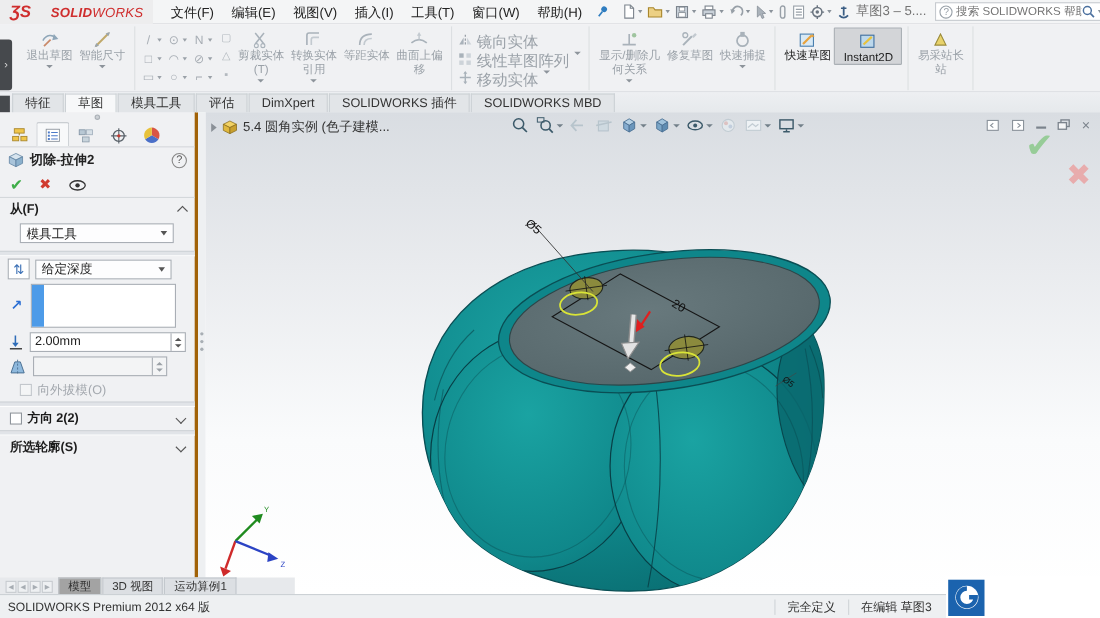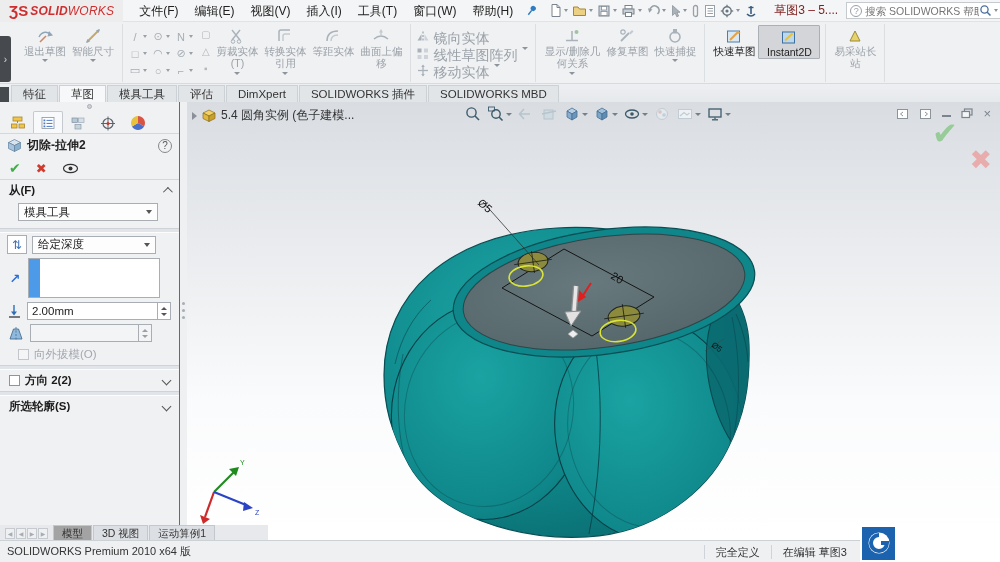--- a/index.html
+++ b/index.html
@@ -2,30 +2,30 @@
 <html><head>
 <meta charset="utf-8">
 <style>
 *{margin:0;padding:0;box-sizing:border-box}
 html,body{width:1000px;height:562px}
 body{font-family:"Liberation Sans","DejaVu Sans",sans-serif;overflow:hidden;position:relative;background:#fff;color:#222}
 svg{display:block}
 
 .titlebar{height:22px;display:flex;align-items:center;background:#f4f5f6;border-bottom:1px solid #e0e2e5;font-size:12px;white-space:nowrap}
 .logo{height:22px;display:flex;align-items:center;padding:0 9px;background:#ededee}
-.logo-z{color:#cf2e2e;font-weight:bold;font-size:15px;margin-right:2px}
+.logo-z{color:#cf2e2e;font-style:italic;font-weight:bold;font-size:15px;margin-right:18px}
 .logo-t{color:#cf2e2e;font-style:italic;font-size:12px;letter-spacing:.2px}
 .logo-t b{font-weight:bold}
 .menus{display:flex;margin-left:8px}
 .menu{padding:0 8px;line-height:22px;color:#222;cursor:default}
 .pin{margin:0 5px;display:flex;align-items:center}
 .qat{display:flex;align-items:center;margin-left:4px}
 .qi{display:flex;align-items:center;padding:0 2px;height:18px}
 .qcaret{width:0;height:0;border-left:2.5px solid transparent;border-right:2.5px solid transparent;border-top:3px solid #8b939b;margin-left:2px}
-.doc-title{margin-left:14px;color:#7f1d1d}
+.doc-title{margin-left:2px;color:#737373}
 .search{margin-left:8px;display:flex;align-items:center;width:156px;height:17px;background:#fff;border:1px solid #c6cacf;padding:0 3px}
 .search-q{width:12px;height:12px;border:1px solid #98a0a8;border-radius:50%;font-size:9px;line-height:11px;text-align:center;color:#98a0a8;flex:none}
 .search input{flex:1;border:0;outline:0;font-size:10.5px;color:#555;background:transparent;min-width:0;font-family:inherit;padding-left:3px}
 
 .ribbon{height:62px;background:#f0f1f3;border-bottom:1px solid #d7dade;display:flex;align-items:flex-start;padding:2px 0 0 16px;position:relative}
 .flyout{position:absolute;left:0;top:14px;width:11px;height:46px;background:#46494d;color:#d8d8d8;font-size:10px;display:flex;align-items:center;justify-content:center;border-radius:0 3px 3px 0}
 .rgroup{display:flex;padding:1px 5px 0 5px;border-right:1px solid #dcdfe2;align-items:flex-start;height:58px}
 .rbtn{display:flex;flex-direction:column;align-items:center;width:48px;padding-top:1px}
 .rbtn .ricon{height:19px;display:flex;align-items:center;justify-content:center}
 .rlabel{font-size:10.5px;line-height:1.18;text-align:center;width:44px;word-break:break-all;color:#9aa1a8}
@@ -42,21 +42,21 @@
 .srow{display:flex;align-items:flex-start;height:14px;color:#9aa1a8;font-size:14px;white-space:nowrap}
 .srow svg{margin-right:3px}
 .srow .dcaret{margin:0 0 0 5px}
 
 .cmdrow{height:18px;display:flex;align-items:flex-end;background:linear-gradient(#edeff2,#e6e9ec);position:relative}
 .darksq{width:9px;height:15px;background:#46494d;margin:0 2px 0 0}
 .ctab{height:17px;line-height:16px;padding:0 11px;font-size:11.5px;color:#333;background:#e2e5e8;border:1px solid #ccd1d5;border-bottom:none;margin-right:1px}
 .ctab.active{background:#f7f8f9}
 
 .main{display:flex;height:438px}
-.panel{width:180px;background:#f0f1f3;border-right:1px solid #a16207;font-size:11.5px;display:flex;flex-direction:column}
+.panel{width:180px;background:#f0f1f3;border-right:3px solid #a16207;font-size:11.5px;display:flex;flex-direction:column}
 .grip{height:9px;display:flex;justify-content:center;align-items:center}
 .grip i{width:5px;height:5px;border-radius:50%;background:#cdd1d5;border:1px solid #aab0b6}
 .pmtabs{display:flex;height:23px;padding-left:3px;border-bottom:1px solid #d4d8db;align-items:flex-end}
 .pmtab{width:30px;height:22px;display:flex;align-items:center;justify-content:center;border:1px solid transparent;border-bottom:none}
 .pmtab.active{background:#f8f9fa;border-color:#c6cacf;border-radius:2px 2px 0 0}
 .pmtitle{display:flex;align-items:center;height:23px;padding:0 7px;font-weight:bold;font-size:12px;gap:5px}
 .sp{flex:1}
 .qhelp{width:14px;height:14px;border:1px solid #888;border-radius:50%;font-size:10px;line-height:12px;text-align:center;color:#555;font-weight:normal}
 .pmact{display:flex;align-items:center;height:23px;padding:0 9px;gap:15px;border-bottom:1px solid #d4d8db}
 .ok{color:#3fae49;font-size:14px;font-weight:bold}
@@ -792,21 +792,21 @@
     <span>◀</span>
     <span>▶</span>
     <span>▶</span>
   </span>
   <span class="btab active">模型</span>
   <span class="btab">3D 视图</span>
   <span class="btab">运动算例1</span>
 </div>
 
 <div class="statusbar">
-  <span>SOLIDWORKS Premium 2010 x64 版</span>
+  <span>SOLIDWORKS Premium 2012 x64 版</span>
   <span class="sp"></span>
   <span class="st">完全定义</span>
   <span class="st">在编辑 草图3</span>
   <span class="st-pad"></span>
 </div>
 
 <div class="watermark">
   <span class="wm-logo">
     <svg width="24" height="24">
         <circle cx="12" cy="12" r="10.5" fill="#fff"></circle>

